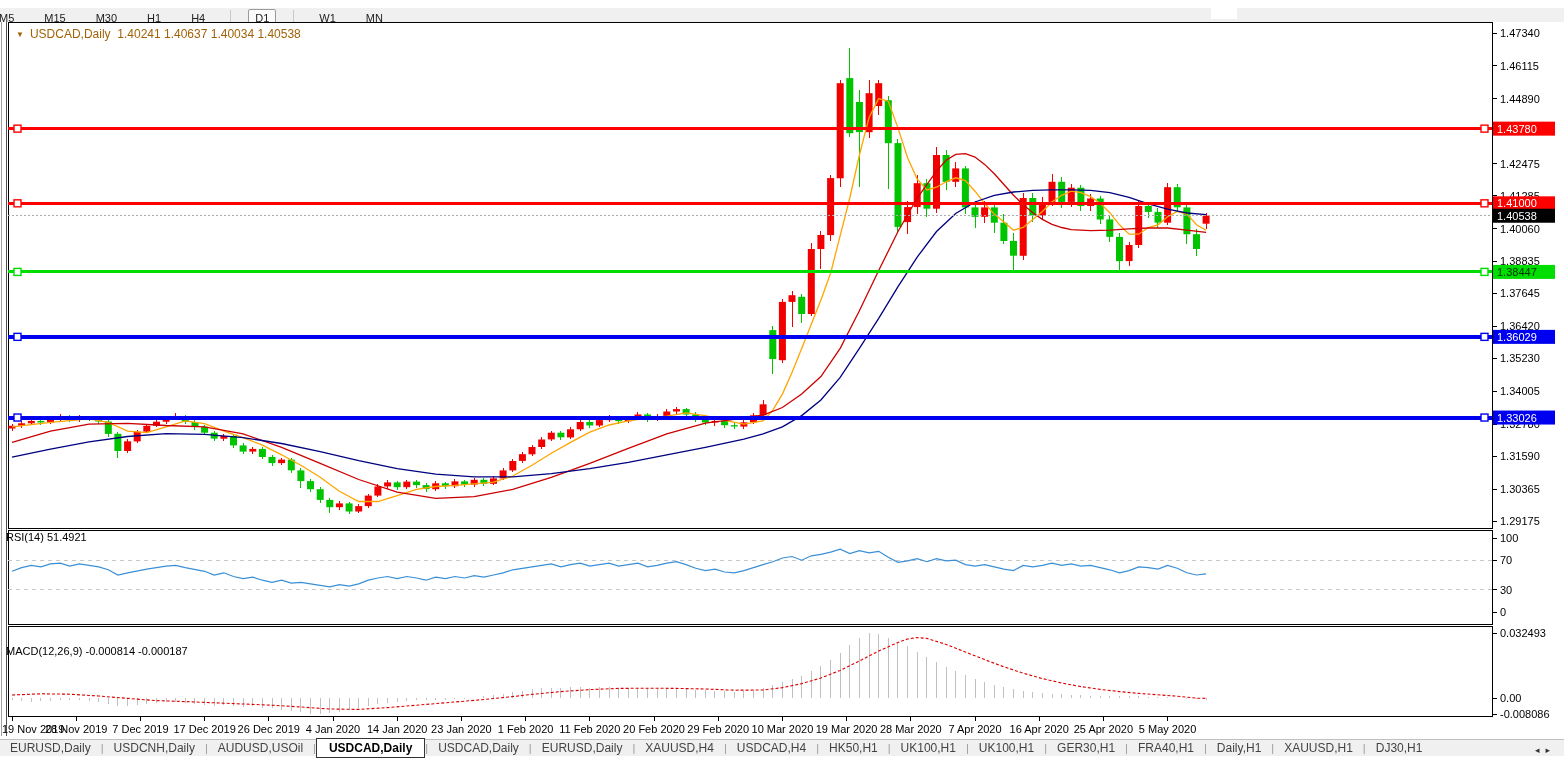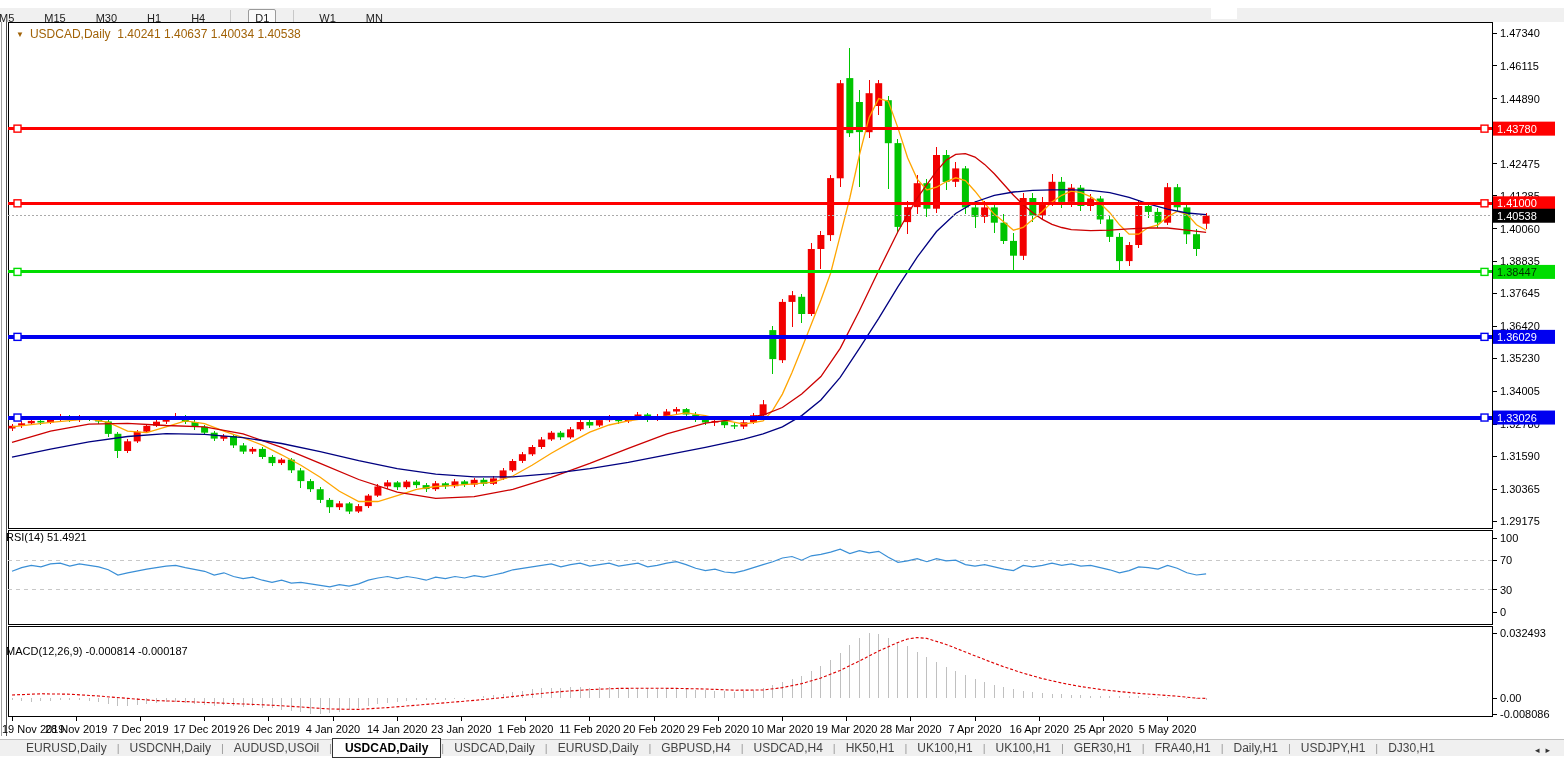--- a/index.html
+++ b/index.html
@@ -15,21 +15,21 @@
   
   .chart-wrap{position:absolute;left:0;top:22px;width:1564px;height:714px;background:#fff;}
   svg text{font-family:"Liberation Sans",sans-serif;}
   .chart-title{position:absolute;left:16px;top:5px;font-size:12px;color:#a16207;white-space:pre;}
   .chart-title .dd{font-size:8px;margin-right:6px;vertical-align:1px;}
   .pane-label{position:absolute;left:6px;font-size:11px;color:#000;}
   #rsi-label{top:509px;}
   #macd-label{top:607px;margin-top:16px;}
   
   .tabbar{position:absolute;left:0;top:739px;width:1564px;height:17px;background:#F0F0F0;
-    border-top:1px solid #C0C0C0;display:flex;align-items:center;box-sizing:border-box;padding-left:16px;}
+    border-top:1px solid #C0C0C0;display:flex;align-items:center;box-sizing:border-box;}
   .tab{font-size:12px;color:#444;padding:2px 10px;white-space:nowrap;cursor:default;}
   .tab.active{background:#fff;border:1px solid #333;color:#000;font-weight:bold;padding:2px 12px;}
   .tab-sep{color:#999;font-size:11px;}
   .tab-arrows{position:absolute;right:8px;top:5px;font-size:9px;color:#333;letter-spacing:6px;}
 </style>
 </head>
 <body>
 
 <div class="toolbar">
     <div class="tf-btn">M5</div>
@@ -566,33 +566,33 @@
     <span class="tab">USDCNH,Daily</span>
     <span class="tab-sep">|</span>
     <span class="tab">AUDUSD,USOil</span>
     <span class="tab-sep">|</span>
     <span class="tab active">USDCAD,Daily</span>
     <span class="tab-sep">|</span>
     <span class="tab">USDCAD,Daily</span>
     <span class="tab-sep">|</span>
     <span class="tab">EURUSD,Daily</span>
     <span class="tab-sep">|</span>
-    <span class="tab">GBPUSD,H4</span>
+    <span class="tab">XAUUSD,H4</span>
     <span class="tab-sep">|</span>
     <span class="tab">USDCAD,H4</span>
     <span class="tab-sep">|</span>
     <span class="tab">HK50,H1</span>
     <span class="tab-sep">|</span>
     <span class="tab">UK100,H1</span>
     <span class="tab-sep">|</span>
     <span class="tab">UK100,H1</span>
     <span class="tab-sep">|</span>
     <span class="tab">GER30,H1</span>
     <span class="tab-sep">|</span>
     <span class="tab">FRA40,H1</span>
     <span class="tab-sep">|</span>
     <span class="tab">Daily,H1</span>
     <span class="tab-sep">|</span>
-    <span class="tab">USDJPY,H1</span>
+    <span class="tab">XAUUSD,H1</span>
     <span class="tab-sep">|</span>
     <span class="tab">DJ30,H1</span>
     <span class="tab-arrows"><span>◂</span><span>▸</span></span>
 </div>
 
 </body></html>

